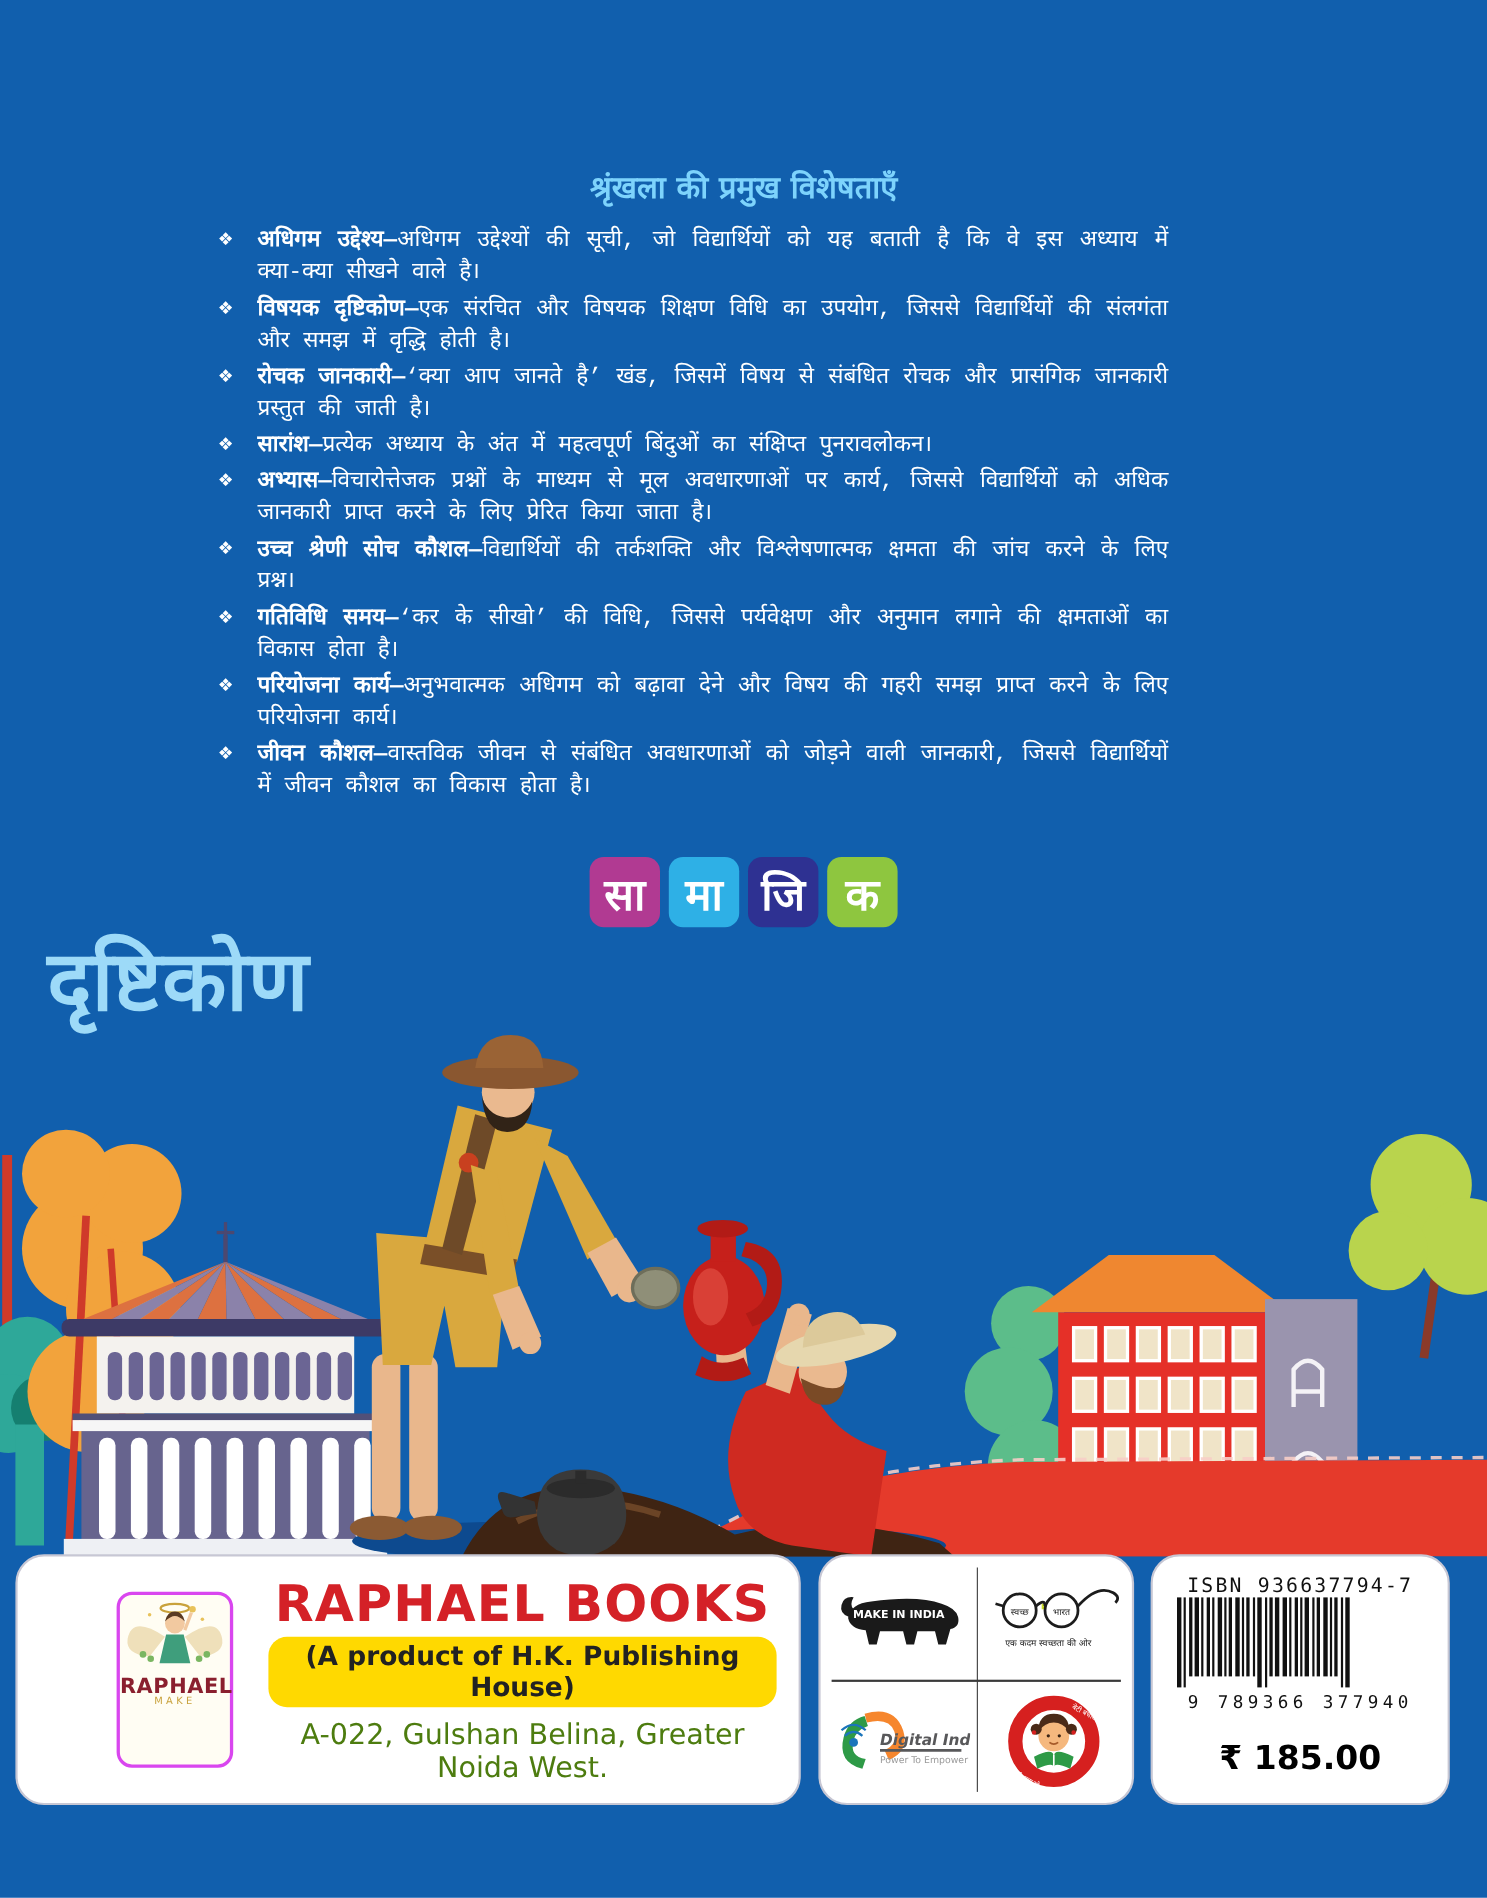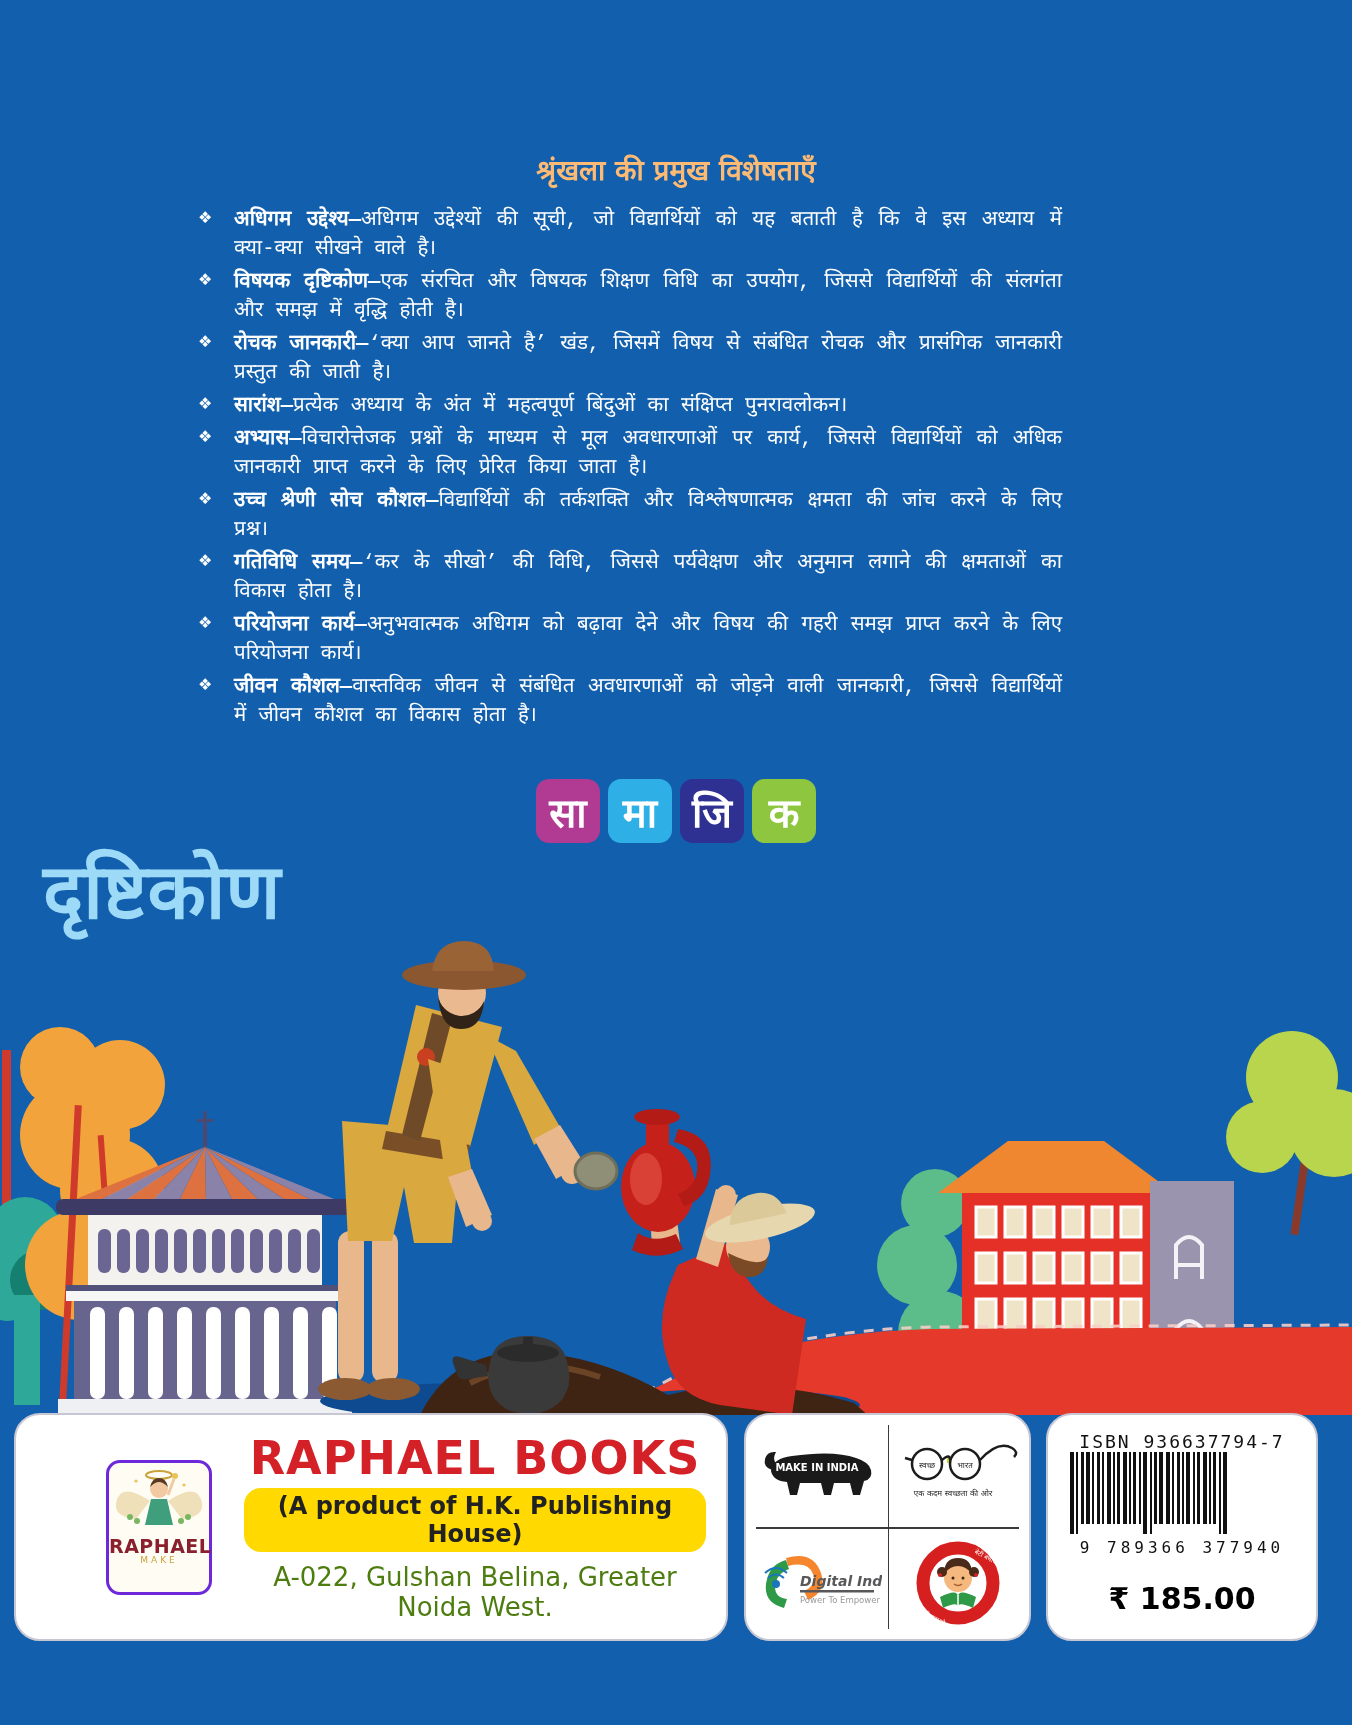--- a/index.html
+++ b/index.html
@@ -3,21 +3,21 @@
 <meta charset="utf-8">
 <style>
   html,body{margin:0;padding:0;}
   .page{
     position:relative; width:1352px; height:1725px; overflow:hidden;
     background:#115fad; font-family:"DejaVu Sans", sans-serif;
   }
   
   .features-heading{
     position:absolute; top:150px; left:0; width:1352px; text-align:center;
-    color:#fdba74; font-size:28px; font-weight:bold;
+    color:#7dd3fc; font-size:28px; font-weight:bold;
   }
   .features{
     position:absolute; top:205px; left:198px; width:864px; color:#ffffff;
   }
   .feature-item{ display:flex; gap:12px; margin-bottom:4px; }
   .feature-bullet{ flex:none; width:24px; font-size:16px; padding-top:3px; }
   .feature-text{ flex:1; font-size:20.5px; line-height:29px; text-align:justify;font-family:Liberation Mono, monospace; }
   .feature-text b{ font-weight:bold; }
   
   .tiles{
@@ -38,22 +38,22 @@
   
   .fbox{
     position:absolute; top:1413px; height:228px; background:#ffffff;
     border:2px solid #c7c7d4; border-radius:26px; box-sizing:border-box;
   }
   .fbox-left{ left:14px; width:714px; display:flex; align-items:center; padding:0 20px 0 90px; gap:32px; }
   .fbox-mid{ left:744px; width:287px; }
   .fbox-right{ left:1046px; width:272px; text-align:center; padding-top:16px; }
   
   .raphael-logo{
-    flex:none; width:106px; height:135px; background:#fffdf3;
-    border:3px solid #6d28d9; border-radius:14px; text-align:center; box-sizing:border-box;
+    flex:none; width:106px; height:160px; background:#fffdf3;
+    border:3px solid #d946ef; border-radius:14px; text-align:center; box-sizing:border-box;
   }
   .raphael-name{ color:#8a1f2e; font-weight:bold; font-size:19px; line-height:18px; letter-spacing:.5px; }
   .raphael-sub{ color:#c9a23c; font-size:9px; letter-spacing:3px; line-height:11px; }
   .pub-col{ flex:1; text-align:center; }
   .pub-name{ color:#d42127; font-size:46px; font-weight:bold; letter-spacing:1px; line-height:50px; }
   .pub-tagline{
     display:inline-block; background:#ffd900; color:#222; font-weight:bold;
     font-size:24px; border-radius:17px; padding:4px 9px; margin-top:5px;
   }
   .pub-address{ color:#4d7c0f; font-size:26px; margin-top:10px; }

